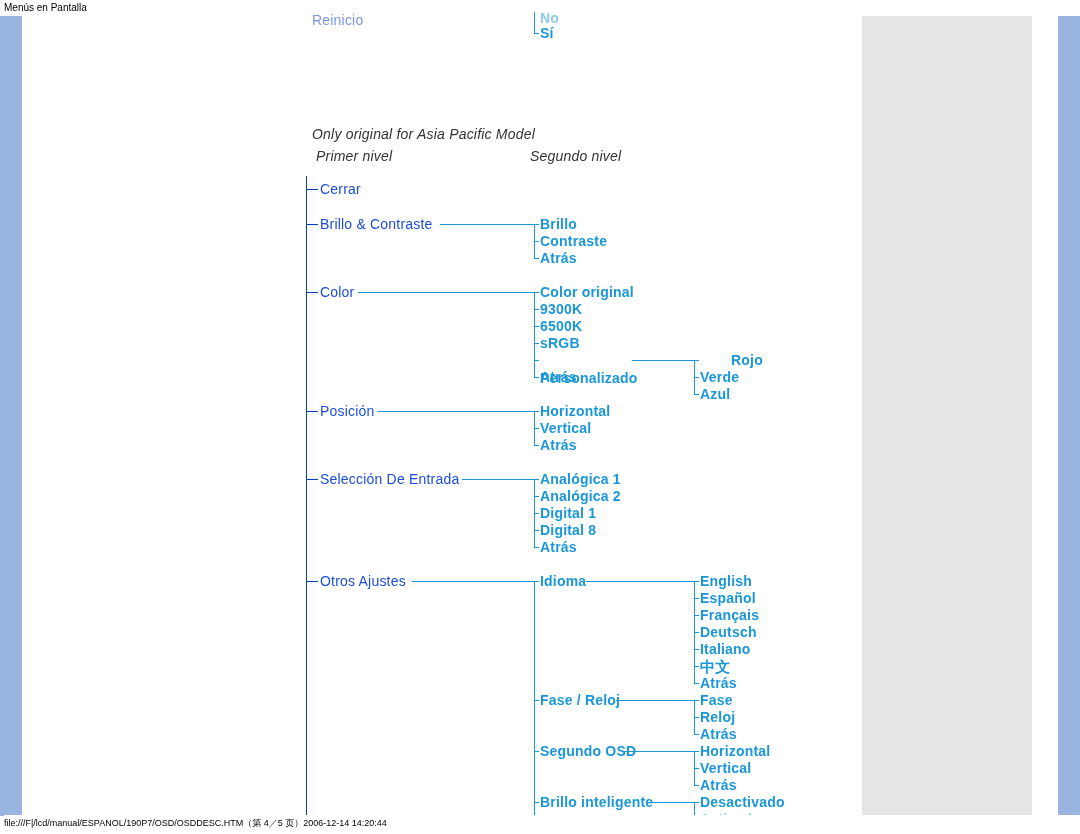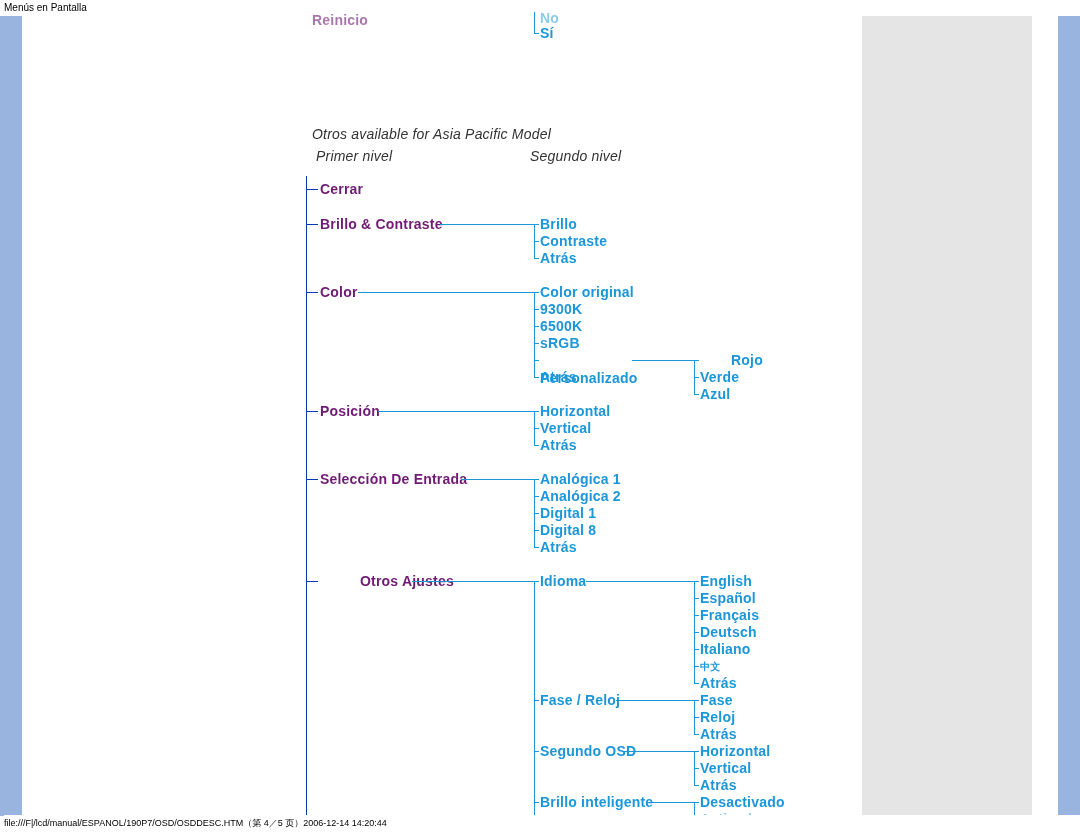--- a/index.html
+++ b/index.html
@@ -62,28 +62,28 @@
     font-size: 14px;
     line-height: 16px;
     color: #1b97d9;
     font-weight: 600;
     letter-spacing: 0.2px;
   }
   .label {
     position: absolute;
     white-space: nowrap;
   }
-  .blue { color: #701a75; font-weight: 700; }
+  .blue { color: #1d4ed8; font-weight: 400; }
   .cyan { color: #1b97d9; font-weight: 600; }
   .italic-dark {
     color: #333;
     font-style: italic;
     font-weight: 500;
   }
-  .chinese { font-size: 10px; }
+  .chinese { font-size: 15px; }
 
   
   .vline {
     position: absolute;
     width: 0;
     border-left: 1px solid #1b97d9;
   }
   .hline {
     position: absolute;
     height: 0;
@@ -104,21 +104,21 @@
 
   <div class="white-center">
     <div class="diagram">
 
       <span class="label blue" style="left:280px; top:-4px; opacity:.6;">Reinicio</span>
       <span class="label cyan" style="left:508px; top:-6px; opacity:.5;">No</span>
       <span class="label cyan" style="left:508px; top:9px;">Sí</span>
       <div class="vline" style="left:502px; top:-4px; height:22px;"></div>
       <div class="hline" style="left:502px; top:17px; width:5px;"></div>
 
-      <span class="label italic-dark" style="left:280px; top:110px; font-size:14px;">Otros available for Asia Pacific Model</span>
+      <span class="label italic-dark" style="left:280px; top:110px; font-size:14px;">Only original for Asia Pacific Model</span>
       <span class="label italic-dark" style="left:284px; top:132px;">Primer nivel</span>
       <span class="label italic-dark" style="left:498px; top:132px;">Segundo nivel</span>
 
       <div class="vline blue-line" style="left:274px; top:160px; height:640px;"></div>
 
       <div class="hline blue-line" style="left:274px; top:173px; width:12px;"></div>
       <span class="label blue" style="left:288px; top:165px;">Cerrar</span>
 
       <div class="hline blue-line" style="left:274px; top:208px; width:12px;"></div>
       <span class="label blue" style="left:288px; top:200px;">Brillo &amp; Contraste</span>
@@ -177,21 +177,21 @@
       <div class="hline" style="left:502px; top:480px; width:5px;"></div>
       <span class="label cyan" style="left:508px; top:472px;">Analógica  2</span>
       <div class="hline" style="left:502px; top:497px; width:5px;"></div>
       <span class="label cyan" style="left:508px; top:489px;">Digital  1</span>
       <div class="hline" style="left:502px; top:514px; width:5px;"></div>
       <span class="label cyan" style="left:508px; top:506px;">Digital  8</span>
       <div class="hline" style="left:502px; top:531px; width:5px;"></div>
       <span class="label cyan" style="left:508px; top:523px;">Atrás</span>
 
       <div class="hline blue-line" style="left:274px; top:565px; width:12px;"></div>
-      <span class="label blue" style="left:288px; top:557px;margin-left:40px;">Otros Ajustes</span>
+      <span class="label blue" style="left:288px; top:557px;">Otros Ajustes</span>
       <div class="hline" style="left:380px; top:565px; width:122px;"></div>
       <div class="vline" style="left:502px; top:565px; height:240px;"></div>
 
       <div class="hline" style="left:502px; top:565px; width:5px;"></div>
       <span class="label cyan" style="left:508px; top:557px;">Idioma</span>
       <div class="hline" style="left:554px; top:565px; width:108px;"></div>
       <div class="vline" style="left:662px; top:565px; height:102px;"></div>
       <div class="hline" style="left:662px; top:565px; width:5px;"></div>
       <span class="label cyan" style="left:668px; top:557px;">English</span>
       <div class="hline" style="left:662px; top:582px; width:5px;"></div>

